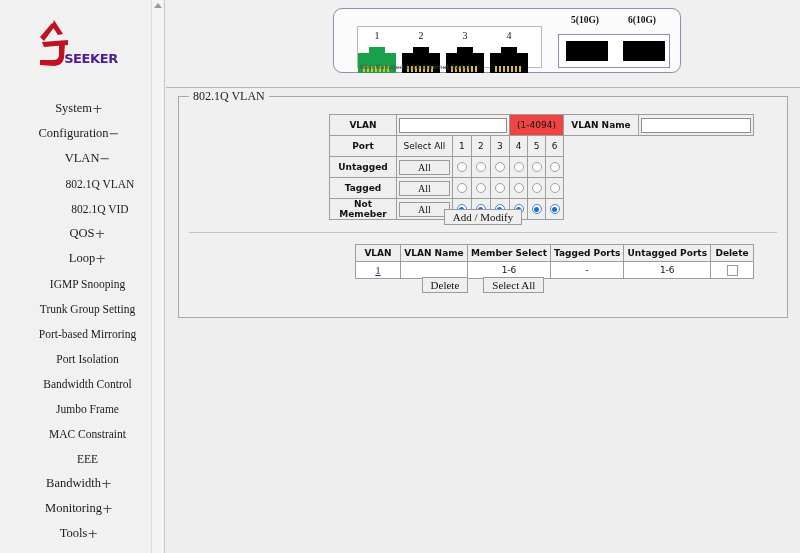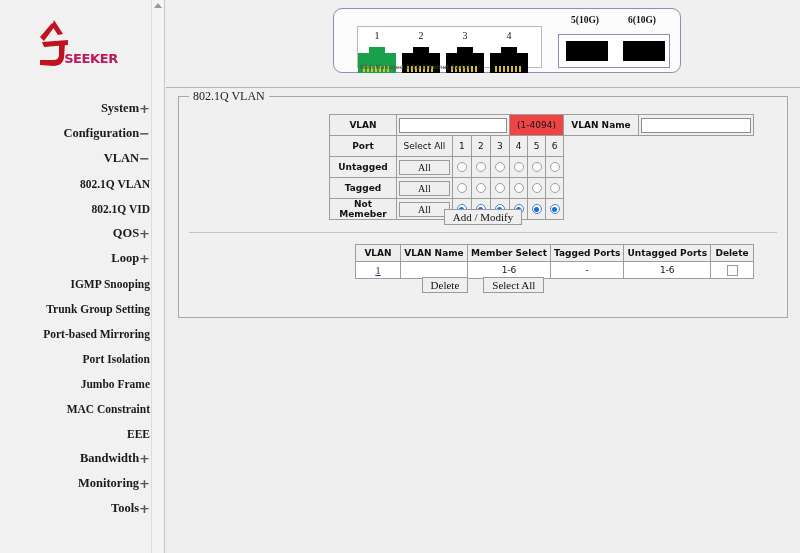--- a/index.html
+++ b/index.html
@@ -41,34 +41,34 @@
   .logo-mark {
     position: relative;
     width: 46px;
     height: 54px;
   }
   .logo-text {
     font-family: "DejaVu Sans", sans-serif;
     font-weight: bold;
     font-size: 13px;
     letter-spacing: -0.4px;
-    color: #be185d;
+    color: #4c1d95;
     position: relative;
     left: -14px;
     top: 14px;
   }
   .nav {
     padding-top: 8px;
   }
   .nav-item {
     display: flex;
     align-items: center;
-    justify-content: flex-end;
+    justify-content: center;
     height: 25px;
-    font-weight: bold;
+    font-weight: normal;
     font-size: 12.5px;
     color: #1a1a1a;
     cursor: pointer;
   }
   .nav-l0 { padding-left: 8px; padding-right: 14px; }
   .nav-l1 { padding-left: 25px; padding-right: 14px; }
   .nav-l2 { padding-left: 50px; padding-right: 14px; font-size: 11.5px; }
   .nav-l1.plain, .nav-l2.plain { font-size: 11.5px; }
   .nav-label { white-space: nowrap; }
   .nav-toggle {
@@ -441,20 +441,23 @@
       </div>
 
       <div class="nav-item nav-l1 plain">
         <span class="nav-label">Port-based Mirroring</span>
       </div>
 
       <div class="nav-item nav-l1 plain">
         <span class="nav-label">Port Isolation</span>
       </div>
 
+      <div class="nav-item nav-l1 plain">
+        <span class="nav-label">Bandwidth Control</span>
+      </div>
 
       <div class="nav-item nav-l1 plain">
         <span class="nav-label">Jumbo Frame</span>
       </div>
 
       <div class="nav-item nav-l1 plain">
         <span class="nav-label">MAC Constraint</span>
       </div>
 
       <div class="nav-item nav-l1 plain">

